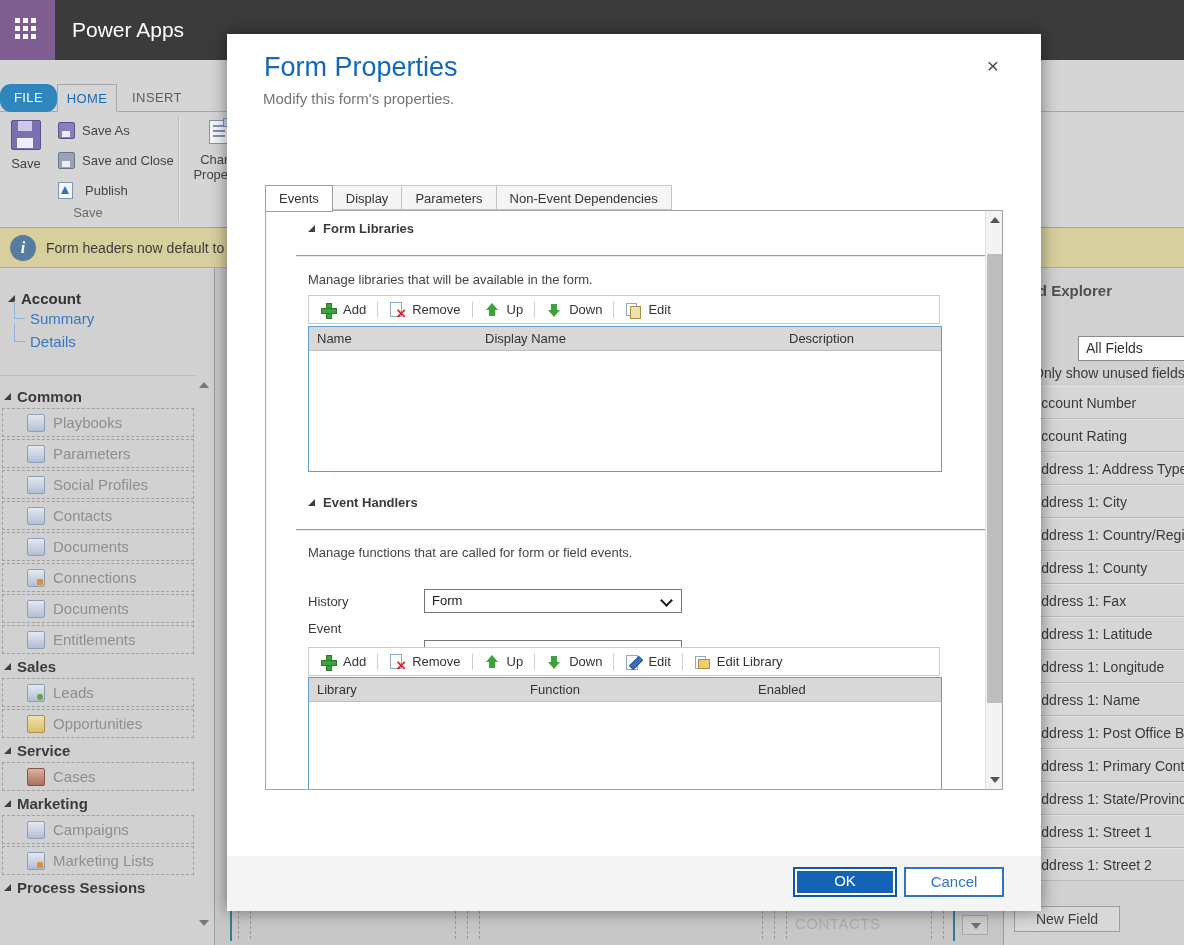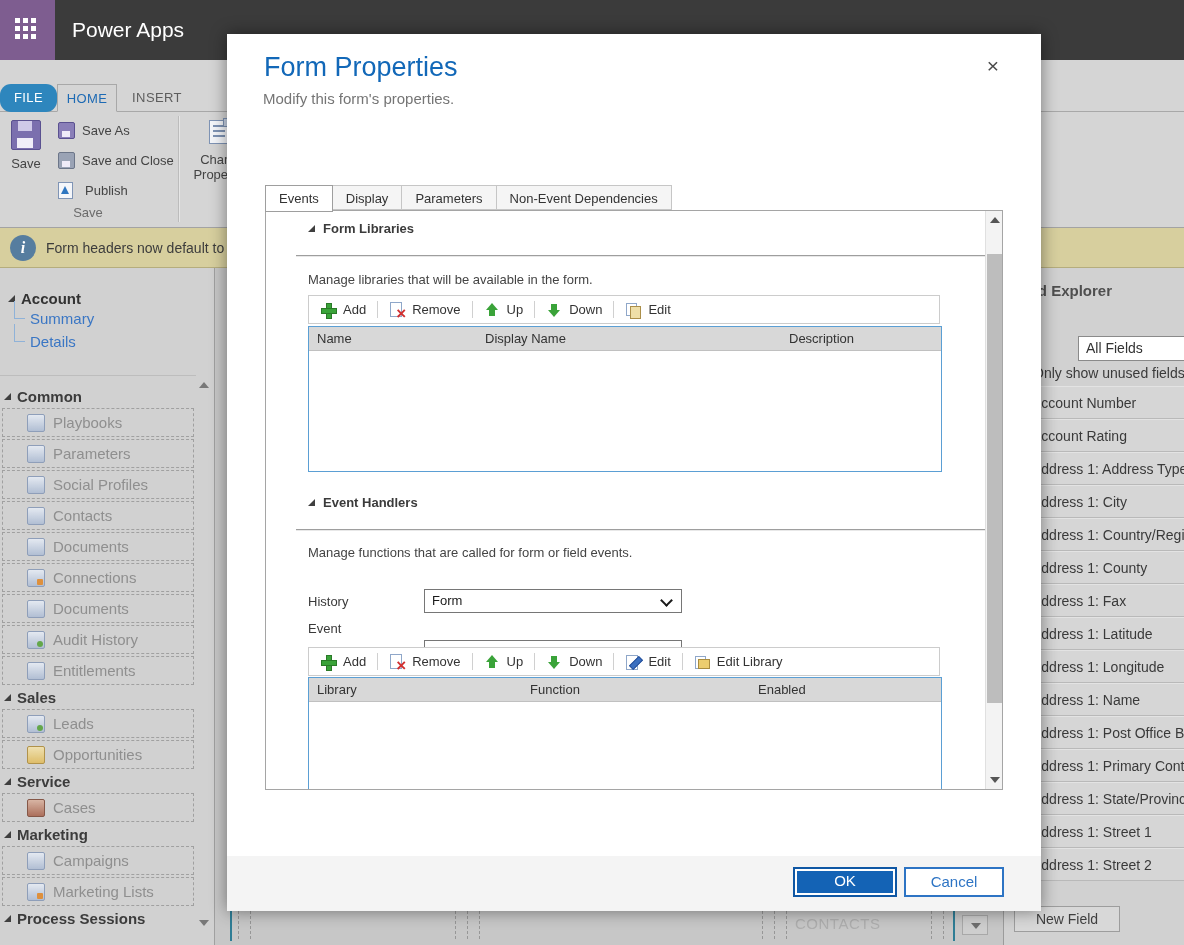--- a/index.html
+++ b/index.html
@@ -209,24 +209,20 @@
         </div>
       <div class="nitem">
           <span class="ni orange"></span>
           <span>Connections</span>
         </div>
       <div class="nitem">
           <span class="ni"></span>
           <span>Documents</span>
         </div>
       <div class="nitem">
-          <span class="ni green"></span>
-          <span>Audit History</span>
-        </div>
-      <div class="nitem">
           <span class="ni"></span>
           <span>Entitlements</span>
         </div>
       <div class="nsechead">
           <span class="tri"></span>
           <span>Sales</span>
         </div>
       <div class="nitem">
           <span class="ni green"></span>
           <span>Leads</span>

